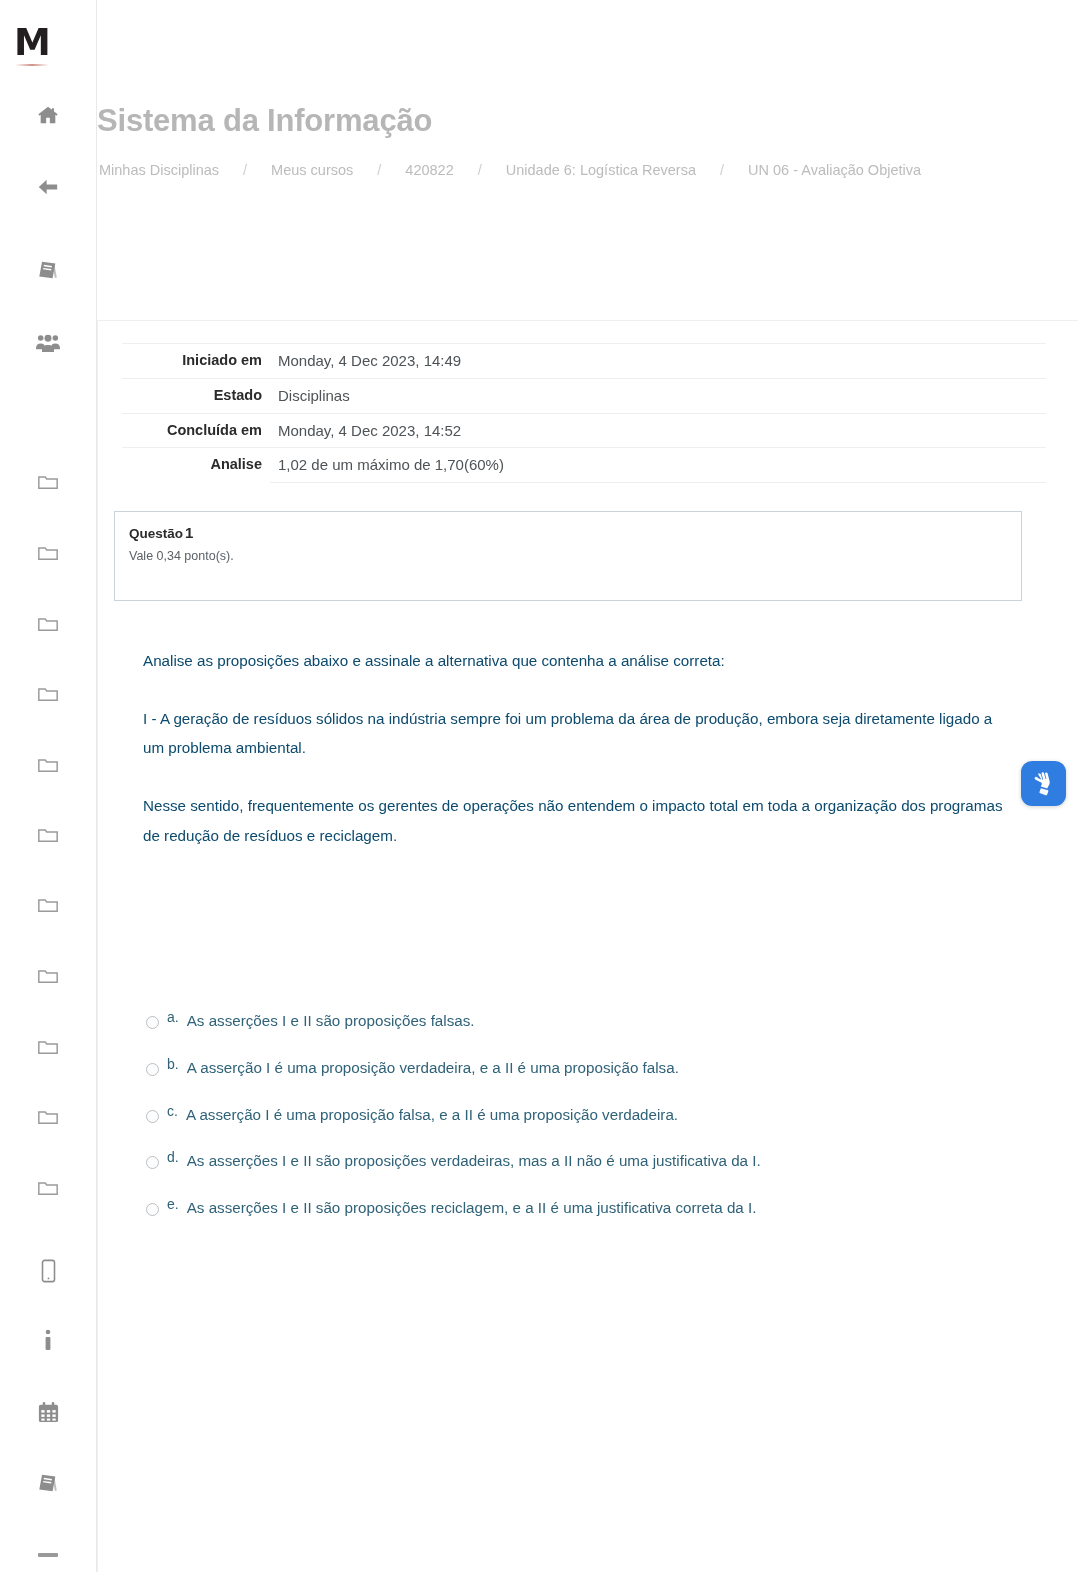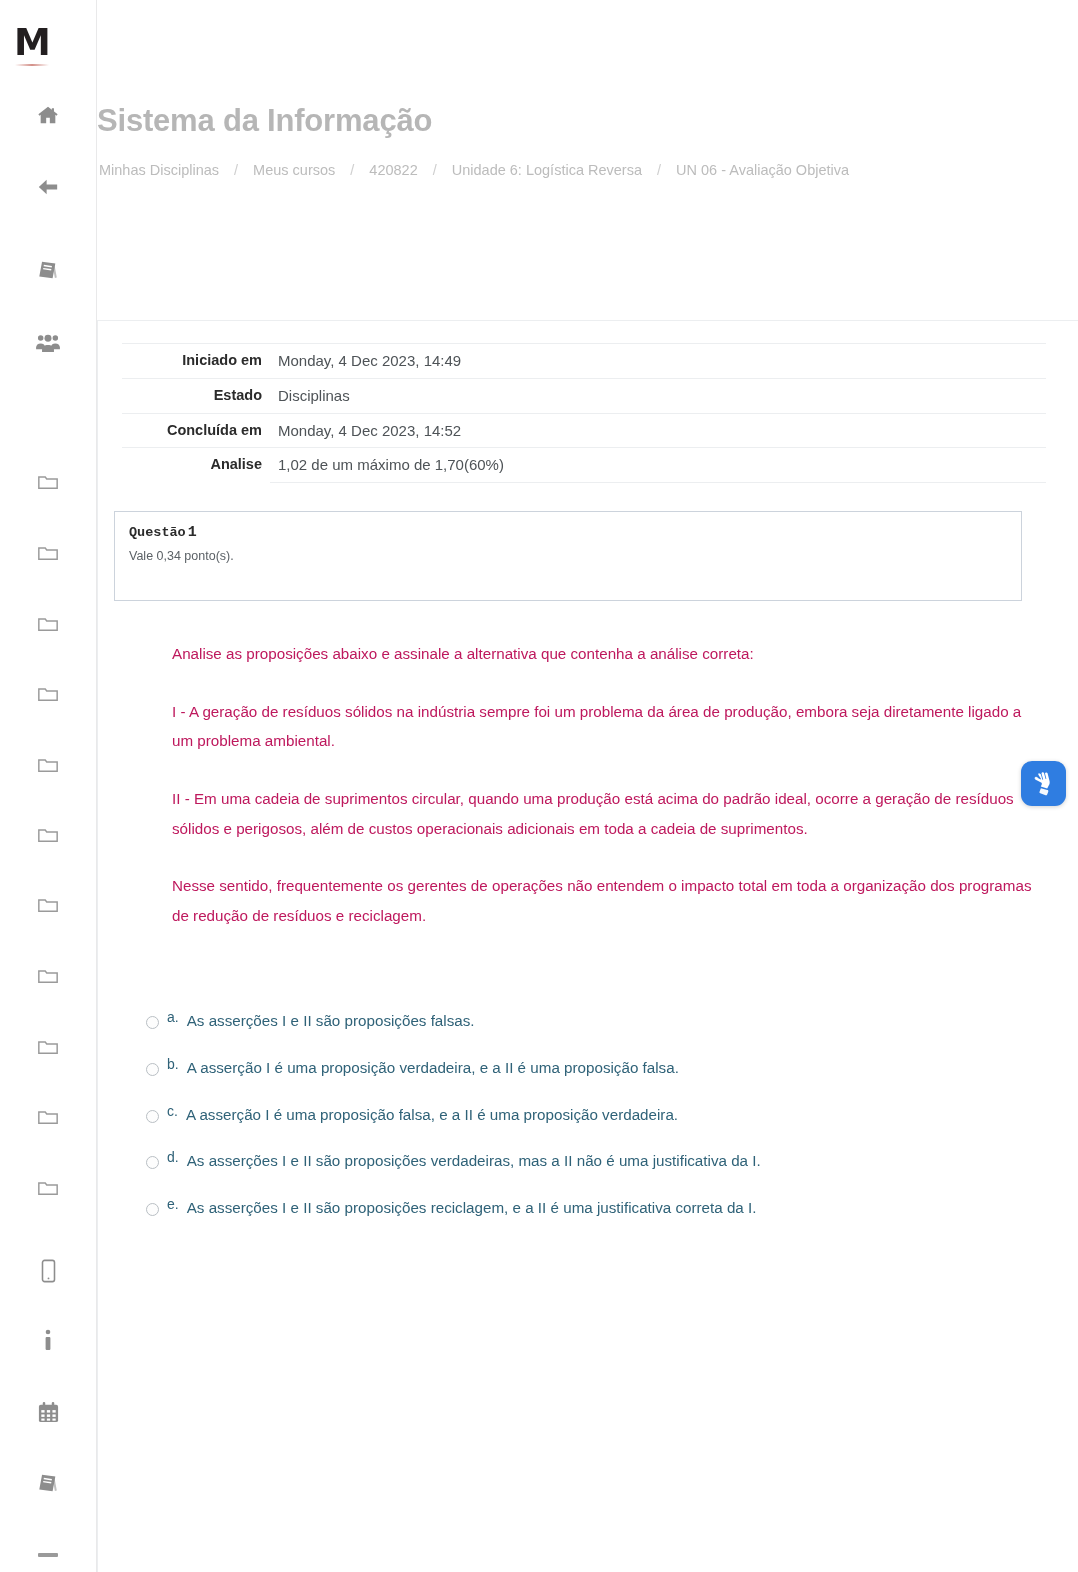--- a/index.html
+++ b/index.html
@@ -89,21 +89,21 @@
   }
 
   #breadcrumb {
     position: absolute;
     left: 2px; top: 162px;
     font-size: 14.5px;
     color: #bcbcbc;
     white-space: nowrap;
     display: flex;
     align-items: center;
-    gap: 8px;
+    gap: 17px;
   }
   #breadcrumb .crumb { color: #bcbcbc; }
   #breadcrumb .sep { color: #cfcfcf; padding: 0 7px; }
 
   
   #card {
     position: absolute;
     left: 0px;
     top: 320px;
     width: 981px;
@@ -154,44 +154,42 @@
     height: 90px;
     border: 1px solid #ccd3dc;
     background: #ffffff;
     padding: 12px 14px;
   }
   #q-head .q-num {
     font-size: 13.5px;
     font-weight: bold;
     color: #2b2b2b;
     margin-bottom: 8px;
-    font-family: Liberation Mono, monospace;
   }
   #q-head .q-num .num {
     font-weight: bold;
     font-size: 15px;
     margin-left: 2px;
   }
   #q-head .q-state,
   #q-head .q-grade {
     font-size: 12.5px;
     color: #5b6166;
     margin-bottom: 7px;
   }
 
   
   #q-body {
     position: absolute;
     left: 45px;
-    top: 318px;
+    top: 325px;
     width: 860px;
-    color: #be185d;
+    color: #0c4a6e;
     font-size: 15.2px;
     line-height: 1.95;
-    margin-left: 29px;
   }
   #q-body p { margin: 0 0 28px 0; }
   #q-body p.tight { margin-bottom: 0; }
 
   
   #answers {
     position: absolute;
     left: 48px;
     top: 690px;
     width: 880px;
@@ -465,21 +463,20 @@
       <div id="q-head">
         <div class="q-num">
           <span>Questão</span><span class="num">1</span>
         </div>
         <div class="q-grade">Vale 0,34 ponto(s).</div>
       </div>
 
       <div id="q-body">
         <p>Analise as proposições abaixo e assinale a alternativa que contenha a análise correta:</p>
         <p>I - A geração de resíduos sólidos na indústria sempre foi um problema da área de produção, embora seja diretamente ligado a um problema ambiental.</p>
-        <p>II - Em uma cadeia de suprimentos circular, quando uma produção está acima do padrão ideal, ocorre a geração de resíduos sólidos e perigosos, além de custos operacionais adicionais em toda a cadeia de suprimentos.</p>
         <p class="tight">Nesse sentido, frequentemente os gerentes de operações não entendem o impacto total em toda a organização dos programas de redução de resíduos e reciclagem.</p>
       </div>
 
       <div id="answers">
         <div class="answer">
           <span class="radio"></span>
           <span class="ans-letter">a.</span>
           <span class="ans-text">As asserções I e II são proposições falsas.</span>
         </div>
         <div class="answer">

